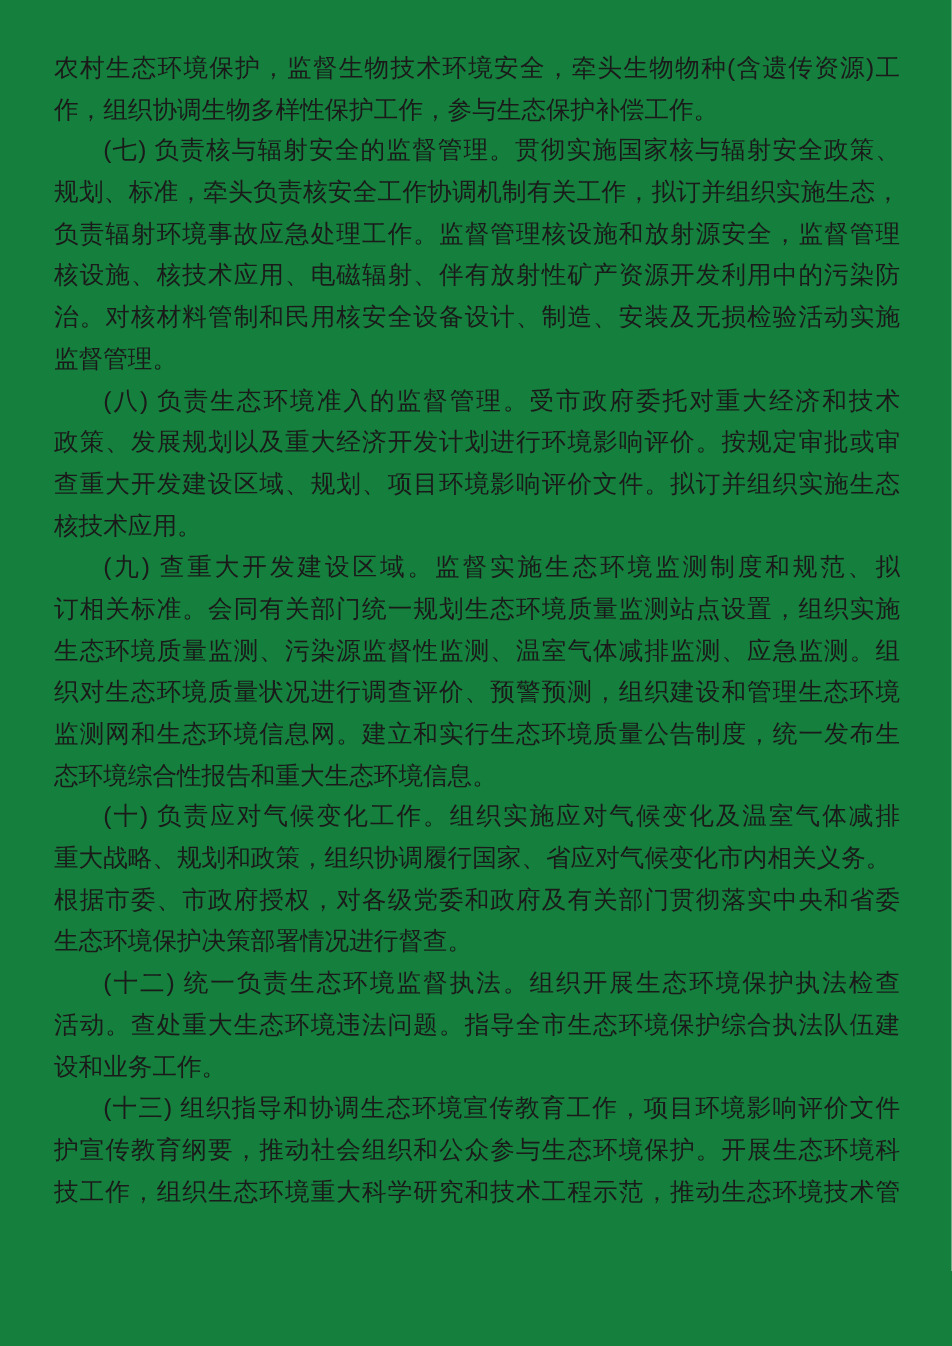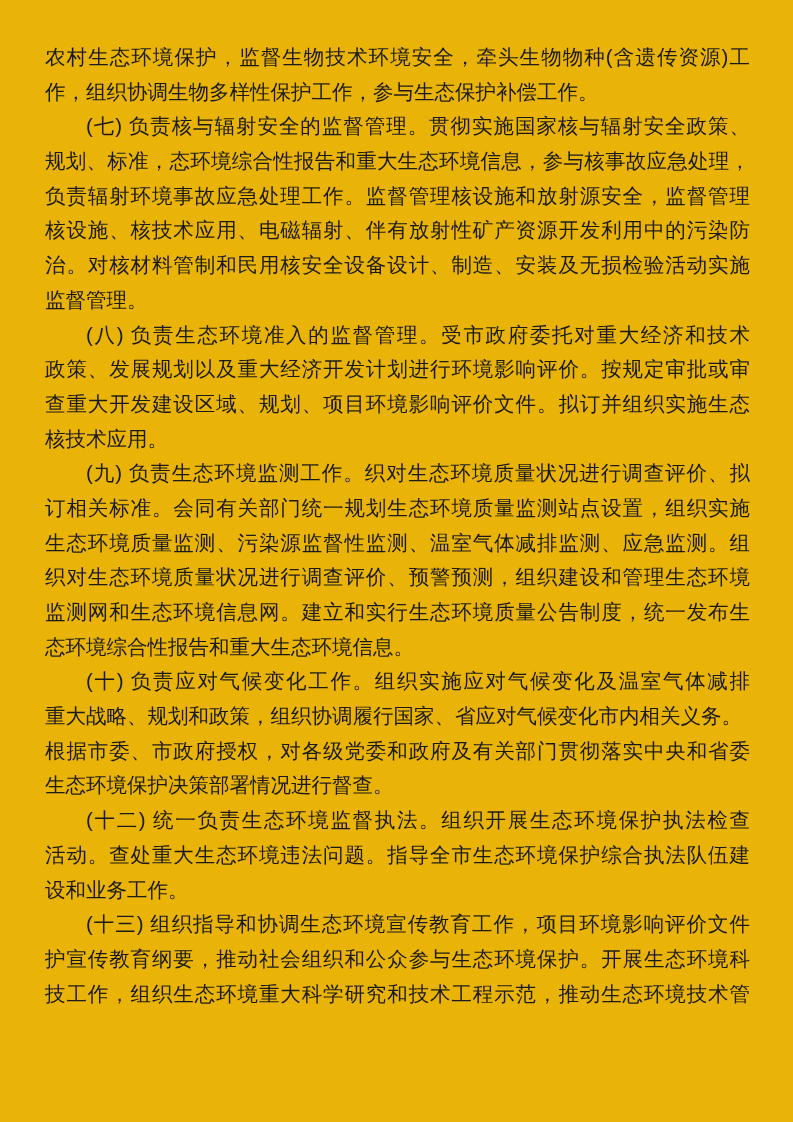--- a/index.html
+++ b/index.html
@@ -9,21 +9,21 @@
   body {
     width: 793px;
     height: 1122px;
     background: #ffffff;
     overflow: hidden;
   }
   .page {
     position: relative;
     width: 793px;
     height: 1122px;
-    background: #eab308;
+    background: #15803d;
   }
   .text-block {
     position: absolute;
     left: 45px;
     top: 40px;
     width: 705px;
     font-family: "Liberation Sans", "DejaVu Sans", sans-serif;
     font-size: 20.5px;
     line-height: 34.7px;
     color: #1a1a1a;
@@ -45,30 +45,30 @@
   }
 </style>
 </head>
 <body style="background: rgb(255, 255, 255);">
 
 <div class="page">
   <div class="text-block" style="color: rgb(26, 26, 26);">
       <div class="line">农村生态环境保护，监督生物技术环境安全，牵头生物物种(含遗传资源)工</div>
       <div class="line last">作，组织协调生物多样性保护工作，参与生态保护补偿工作。</div>
       <div class="line para-start">(七) 负责核与辐射安全的监督管理。贯彻实施国家核与辐射安全政策、</div>
-      <div class="line">规划、标准，态环境综合性报告和重大生态环境信息，参与核事故应急处理，</div>
+      <div class="line">规划、标准，牵头负责核安全工作协调机制有关工作，拟订并组织实施生态，</div>
       <div class="line">负责辐射环境事故应急处理工作。监督管理核设施和放射源安全，监督管理</div>
       <div class="line">核设施、核技术应用、电磁辐射、伴有放射性矿产资源开发利用中的污染防</div>
       <div class="line">治。对核材料管制和民用核安全设备设计、制造、安装及无损检验活动实施</div>
       <div class="line last">监督管理。</div>
       <div class="line para-start">(八) 负责生态环境准入的监督管理。受市政府委托对重大经济和技术</div>
       <div class="line">政策、发展规划以及重大经济开发计划进行环境影响评价。按规定审批或审</div>
       <div class="line">查重大开发建设区域、规划、项目环境影响评价文件。拟订并组织实施生态</div>
       <div class="line last">核技术应用。</div>
-      <div class="line para-start">(九) 负责生态环境监测工作。织对生态环境质量状况进行调查评价、拟</div>
+      <div class="line para-start">(九) 查重大开发建设区域。监督实施生态环境监测制度和规范、拟</div>
       <div class="line">订相关标准。会同有关部门统一规划生态环境质量监测站点设置，组织实施</div>
       <div class="line">生态环境质量监测、污染源监督性监测、温室气体减排监测、应急监测。组</div>
       <div class="line">织对生态环境质量状况进行调查评价、预警预测，组织建设和管理生态环境</div>
       <div class="line">监测网和生态环境信息网。建立和实行生态环境质量公告制度，统一发布生</div>
       <div class="line last">态环境综合性报告和重大生态环境信息。</div>
       <div class="line para-start">(十) 负责应对气候变化工作。组织实施应对气候变化及温室气体减排</div>
       <div class="line last">重大战略、规划和政策，组织协调履行国家、省应对气候变化市内相关义务。</div>
       <div class="line">根据市委、市政府授权，对各级党委和政府及有关部门贯彻落实中央和省委</div>
       <div class="line last">生态环境保护决策部署情况进行督查。</div>
       <div class="line para-start">(十二) 统一负责生态环境监督执法。组织开展生态环境保护执法检查</div>

